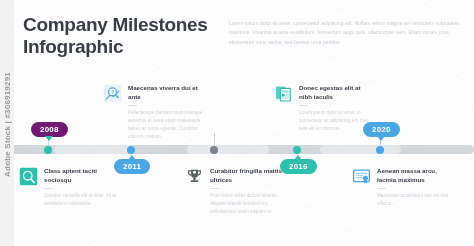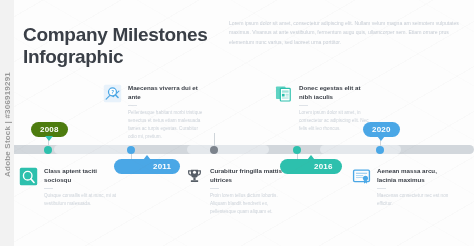--- a/index.html
+++ b/index.html
@@ -41,21 +41,21 @@
     pointer-events:none;
     opacity:.05;
     background:
       repeating-linear-gradient(-30deg, transparent 0 38px, rgba(120,120,120,.5) 38px 39px),
       repeating-linear-gradient(30deg, transparent 0 46px, rgba(120,120,120,.35) 46px 47px);
   }
 
   
   .title {
     position:absolute;
-    left:23px; top:24px;
+    left:23px; top:14px;
     width:210px;
     font-size:19px;
     line-height:1.16;
     font-weight:bold;
     color:#3a3f47;
     letter-spacing:-.3px;
   }
   .intro {
     position:absolute;
     left:229px; top:19px;
@@ -163,33 +163,33 @@
   <div class="stem" style="left:214px; top:133px; height:13px;"></div>
   <div class="stem" style="left:297px; top:154px; height:13px;"></div>
   <div class="stem" style="left:380px; top:133px; height:13px;"></div>
 
   <div class="tl-dot" style="left:44px;  background:#2dc0ad;"></div>
   <div class="tl-dot" style="left:127px; background:#4aa7e6;"></div>
   <div class="tl-dot" style="left:210px; background:#7c838c;"></div>
   <div class="tl-dot" style="left:293px; background:#2dc0ad;"></div>
   <div class="tl-dot" style="left:376px; background:#4aa7e6;"></div>
 
-  <div class="year up" style="left:31px; top:122px; background:#4d7c0f; color:#2dc0ad;">
+  <div class="year up" style="left:31px; top:122px; background:#701a75; color:#2dc0ad;">
     <span style="color:#fff;">2008</span>
     <span class="tail"></span>
   </div>
 
   <div class="year down" style="left:114px; top:159px; background:#4aa7e6; color:#4aa7e6;">
-    <span style="color:#fff;margin-left:30px;">2011</span>
+    <span style="color:#fff;">2011</span>
     <span class="tail"></span>
   </div>
 
 
   <div class="year down" style="left:280px; top:159px; background:#2dc0ad; color:#2dc0ad;">
-    <span style="color:#fff;margin-left:25px;">2016</span>
+    <span style="color:#fff;">2016</span>
     <span class="tail"></span>
   </div>
 
   <div class="year up" style="left:363px; top:122px; background:#4aa7e6; color:#4aa7e6;">
     <span style="color:#fff;margin-top:10px;">2020</span>
     <span class="tail"></span>
   </div>
 
   <div class="card" style="left:19px; top:167px; width:104px;">
     <div class="icon">

